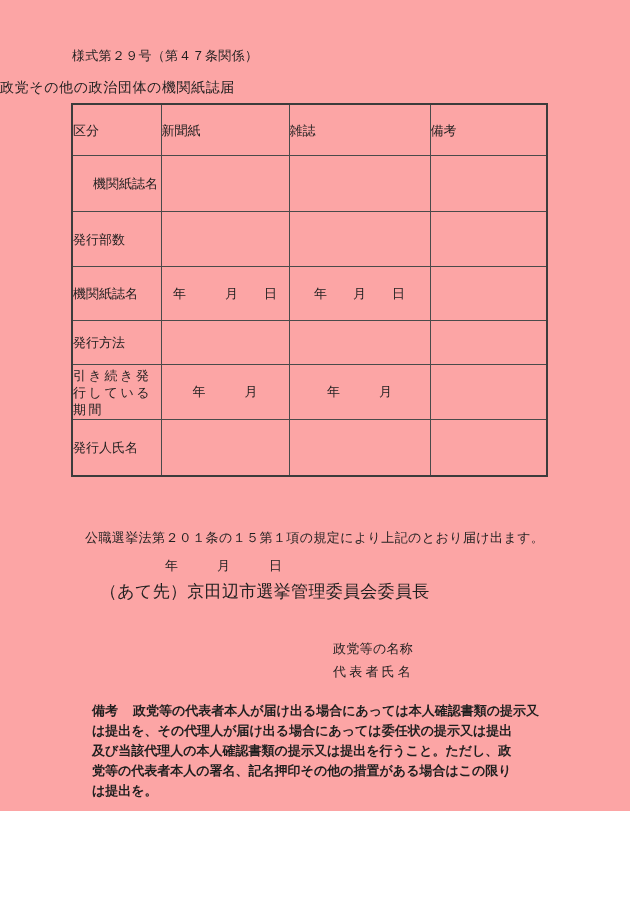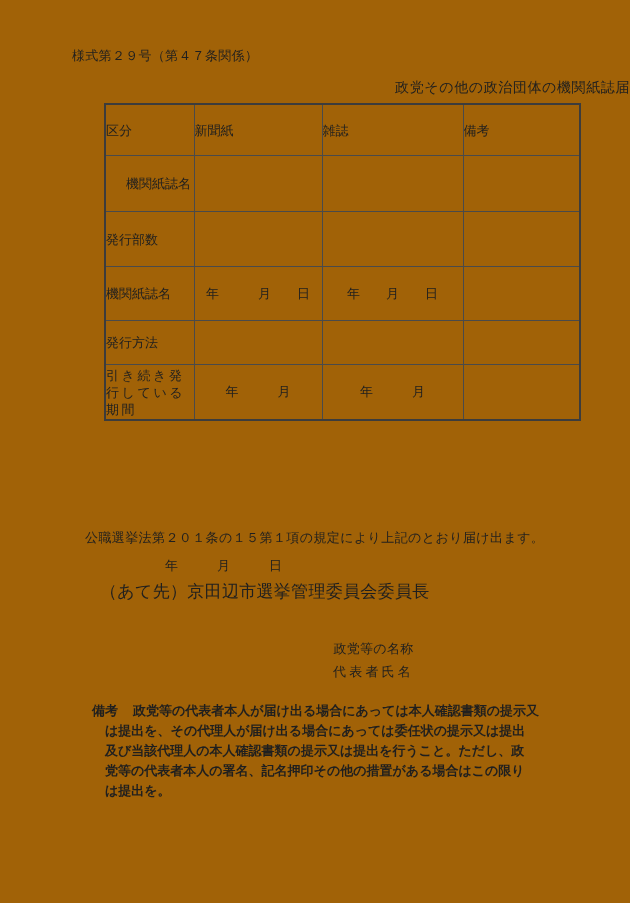--- a/index.html
+++ b/index.html
@@ -3,41 +3,41 @@
 <meta charset="utf-8">
 <style>
   html, body {
     margin: 0;
     padding: 0;
     background: #ffffff;
   }
   .page {
     position: relative;
     width: 630px;
-    height: 903px;
-    background: #a16207;
+    height: 811px;
+    background: #fca5a5;
     font-family: "Liberation Serif", "DejaVu Serif", serif;
     color: #1f1f1f;
     overflow: hidden;
   }
   .form-number {
     position: absolute;
     left: 72px;
     top: 49px;
     font-size: 13px;
     line-height: 14px;
     letter-spacing: 0.3px;
     white-space: pre;
   }
   .doc-title {
     position: absolute;
     left: 0;
     top: 80px;
     width: 630px;
-    text-align: right;
+    text-align: left;
     font-size: 14px;
     line-height: 15px;
     letter-spacing: 0.6px;
     white-space: pre;
   }
   table.form-table {
     position: absolute;
     left: 71px;
     top: 103px;
     border-collapse: collapse;
@@ -46,21 +46,20 @@
     font-size: 13px;
   }
   table.form-table td {
     border: 1px solid #4a4a4a;
     vertical-align: middle;
     padding: 0;
     overflow: hidden;
   }
   table.form-table {
     border: 2px solid #3c3c3c;
-    margin-left: 33px;
   }
   td.label-cell {
     padding-left: 7px;
   }
   td.data-cell {
     text-align: center;
     white-space: pre;
   }
   .row-label {
     display: inline-block;
@@ -110,21 +109,20 @@
   .signer-block {
     position: absolute;
     left: 333px;
     top: 642px;
     font-size: 13px;
     line-height: 14px;
   }
   .party-name-label {
     white-space: pre;
     letter-spacing: 0.3px;
-    text-align: center;
   }
   .representative-label {
     margin-top: 9px;
     white-space: pre;
     letter-spacing: 3.2px;
   }
   .remarks {
     position: absolute;
     left: 92px;
     top: 701px;
@@ -134,21 +132,20 @@
   }
   .remarks-label {
     margin-right: 15px;
     white-space: pre;
   }
   .remarks-line {
     white-space: pre;
     font-weight: bold;
   }
   .remarks-cont {
-    margin-left: 13px;
   }
 </style>
 </head>
 <body>
 
 <div class="page">
 
   <div class="form-number">様式第２９号（第４７条関係）</div>
 
   <div class="doc-title">政党その他の政治団体の機関紙誌届</div>
@@ -190,20 +187,26 @@
         <td class="data-cell"></td>
         <td class="data-cell"></td>
         <td class="data-cell"></td>
       </tr>
       <tr class="r-5">
         <td class="label-cell"><span class="row-label wrap">引き続き発行している期間</span></td>
         <td class="data-cell">年　　　月</td>
         <td class="data-cell">年　　　月</td>
         <td class="data-cell"></td>
       </tr>
+      <tr class="r-7">
+        <td class="label-cell"><span class="row-label">発行人氏名</span></td>
+        <td class="data-cell"></td>
+        <td class="data-cell"></td>
+        <td class="data-cell"></td>
+      </tr>
     </tbody>
   </table>
 
   <div class="declaration">公職選挙法第２０１条の１５第１項の規定により上記のとおり届け出ます。</div>
 
   <div class="date-line">年　　　月　　　日</div>
 
   <div class="addressee">（あて先）京田辺市選挙管理委員会委員長</div>
 
   <div class="signer-block">

